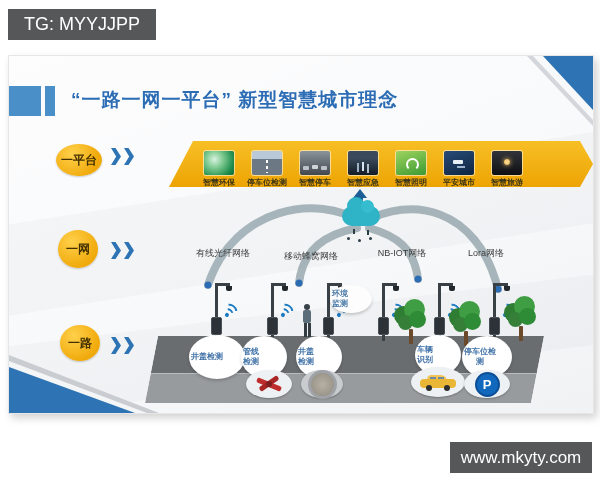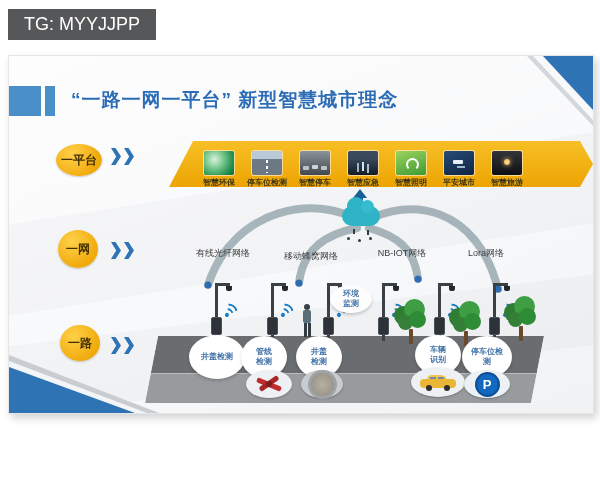--- a/index.html
+++ b/index.html
@@ -115,21 +115,21 @@
   .tree .trunk{left:16px;top:33px;width:4px;height:15px;background:#6b4a2b;border-radius:1px;}
 
   
   .person{position:absolute;left:292px;top:248px;width:12px;height:34px;}
   .person .hd{position:absolute;left:3px;top:0;width:6px;height:6px;background:#39424a;border-radius:50%;}
   .person .bd{position:absolute;left:2px;top:6px;width:8px;height:13px;background:#5b6d79;border-radius:2px;}
   .person .l1{position:absolute;left:3px;top:19px;width:3px;height:14px;background:#343c43;}
   .person .l2{position:absolute;left:7px;top:19px;width:3px;height:14px;background:#343c43;}
 
   
-  .bub{position:absolute;border-radius:50%;background:#fff;display:flex;align-items:center;justify-content:center;
+  .bub{position:absolute;border-radius:50%;background:#fff;display:flex;align-items:center;
        box-shadow:0 2px 3px rgba(0,0,0,.18);text-align:center;color:#4273a8;font-size:8px;font-weight:bold;line-height:1.25;}
   .bub span{display:block;}
   .bub-env{background:#fdfdfd;color:#4a7aa8;}
 
   
   .oval{position:absolute;border-radius:50%;background:#eef1f3;box-shadow:0 1px 2px rgba(0,0,0,.25);
         display:flex;align-items:center;justify-content:center;}
   .pipes{position:relative;width:32px;height:18px;}
   .pipes i{position:absolute;border-radius:2px;}
   .pipes .p1{left:3px;top:7px;width:26px;height:5px;background:#bf2e2e;transform:rotate(22deg);}
@@ -383,13 +383,14 @@
           <span class="body"></span>
           <span class="h1"></span>
           <span class="h2"></span>
         </span>
       </div>
     <div class="oval" style="left:455px;top:314px;width:46px;height:28px">
       <span class="psign">P</span>
       </div>
   </div>
 
+  <div class="wm wm-site">www.mkyty.com</div>
 </div>
 
 </body></html>

